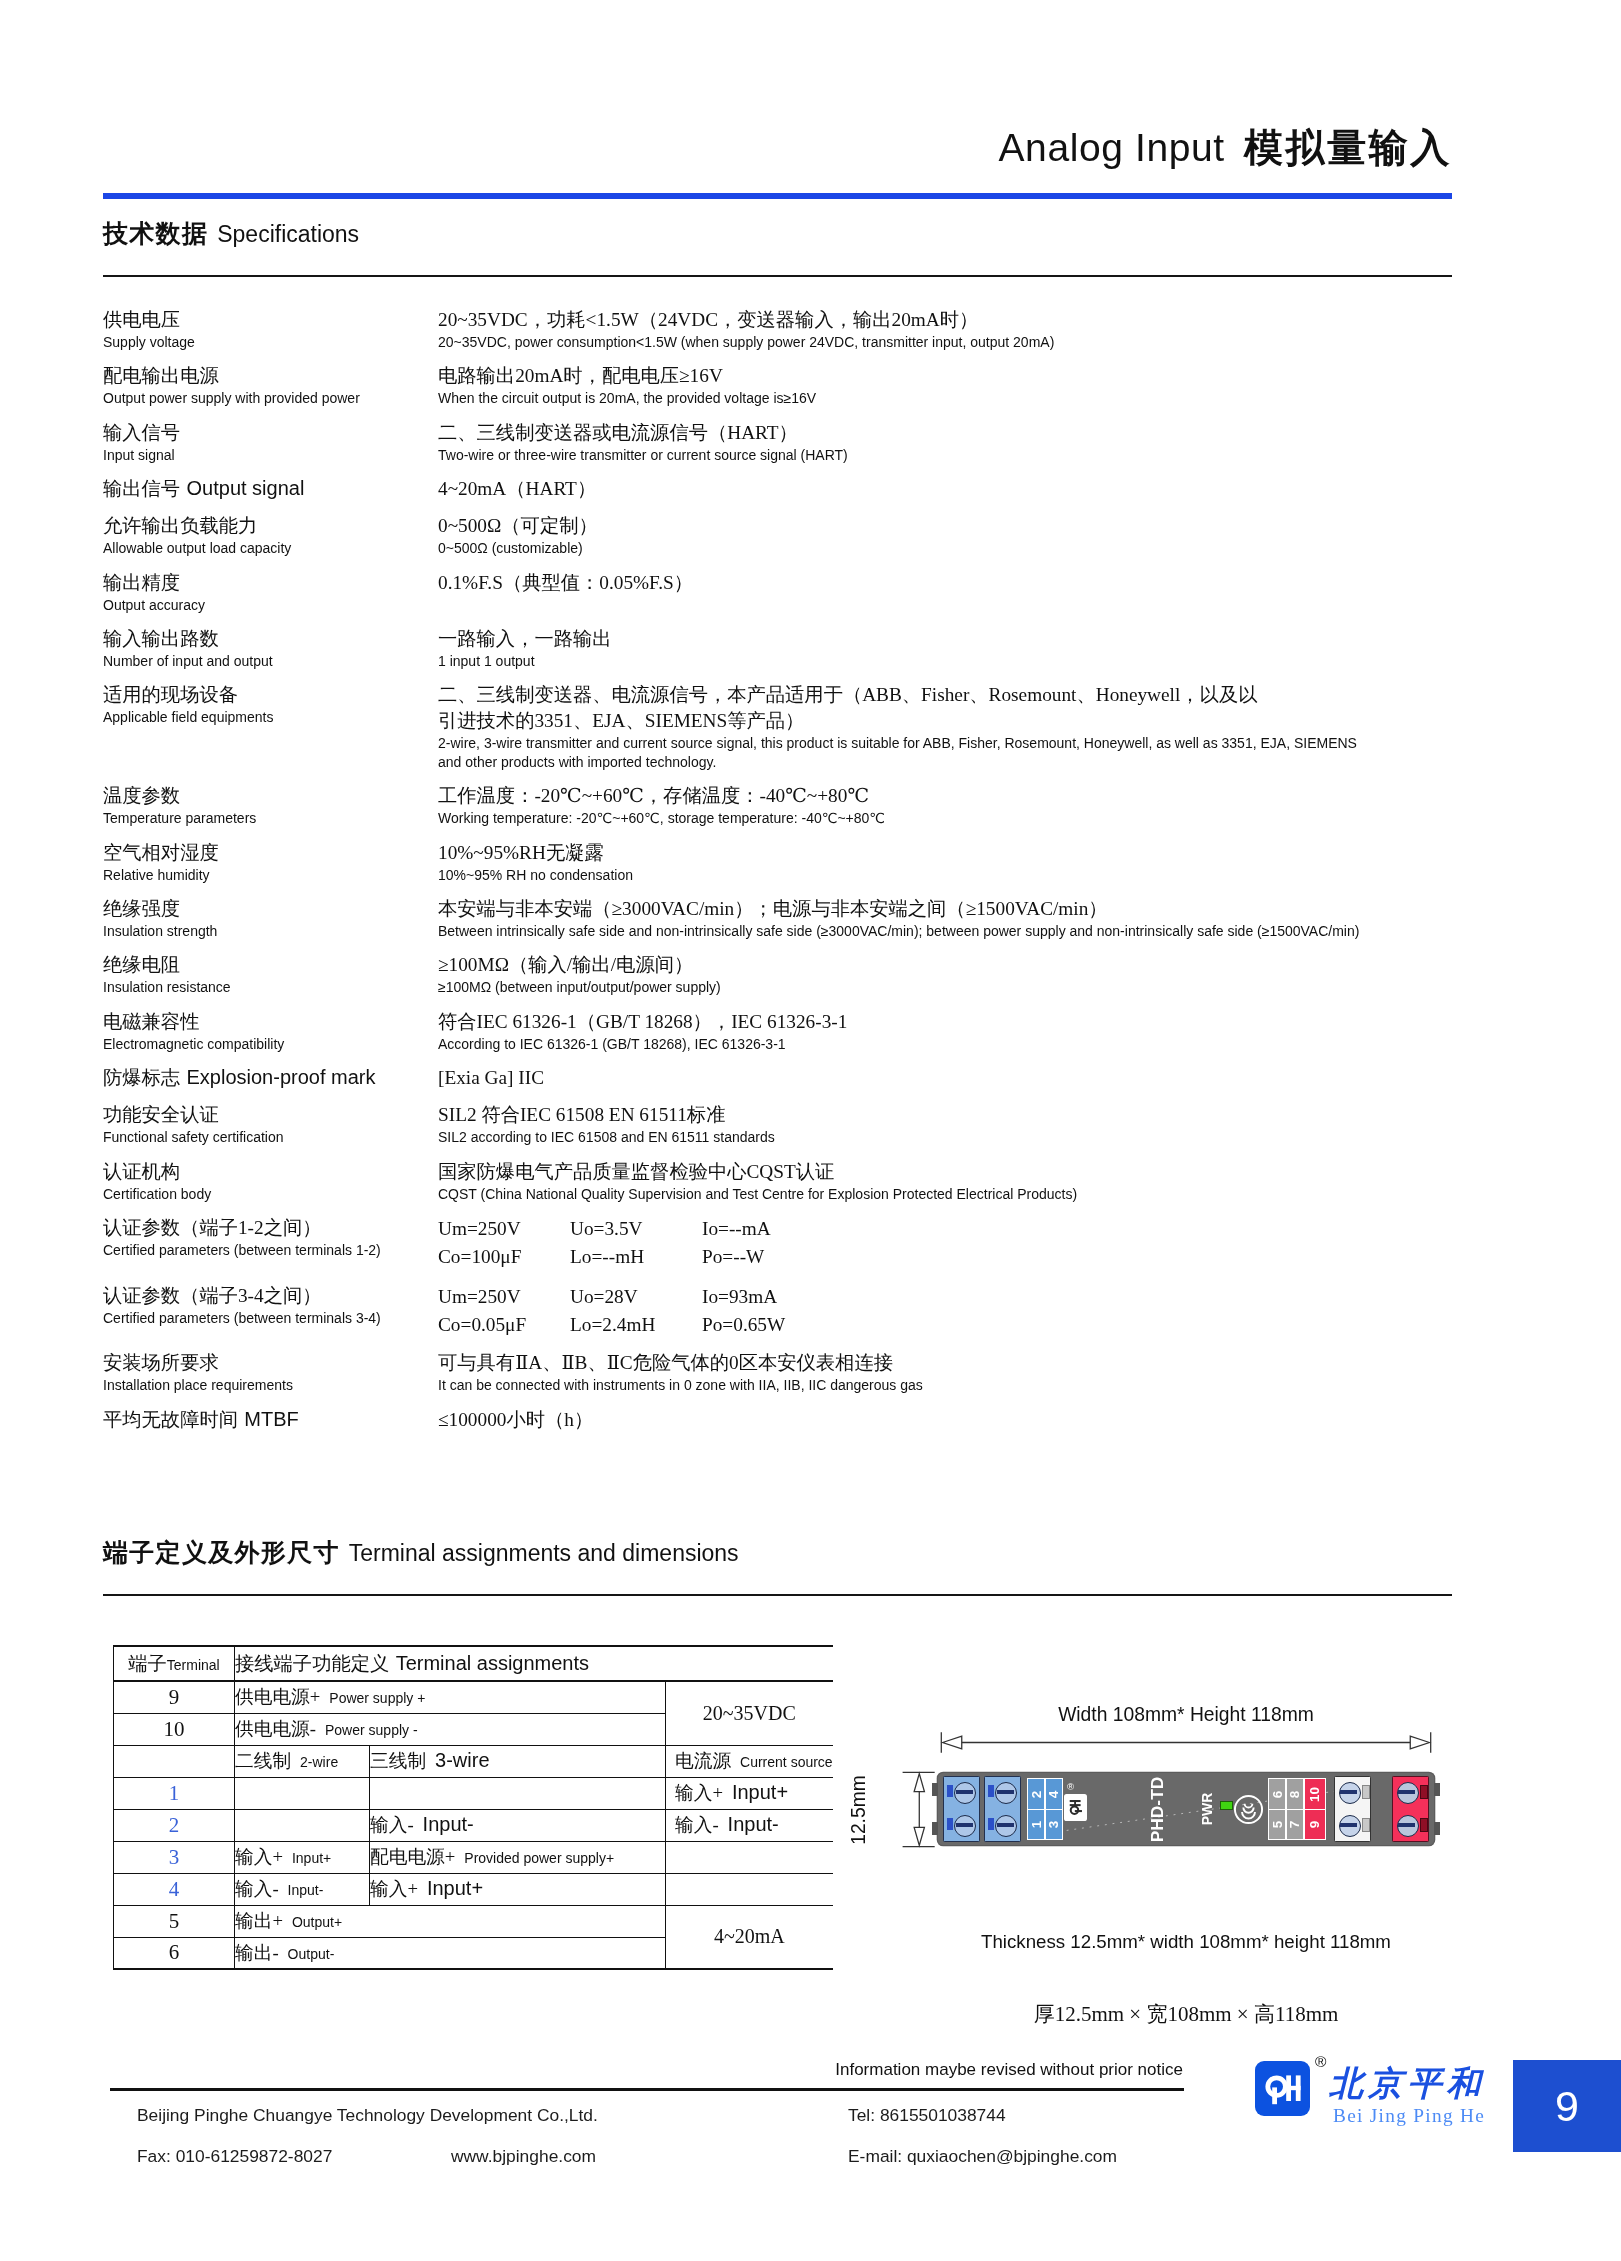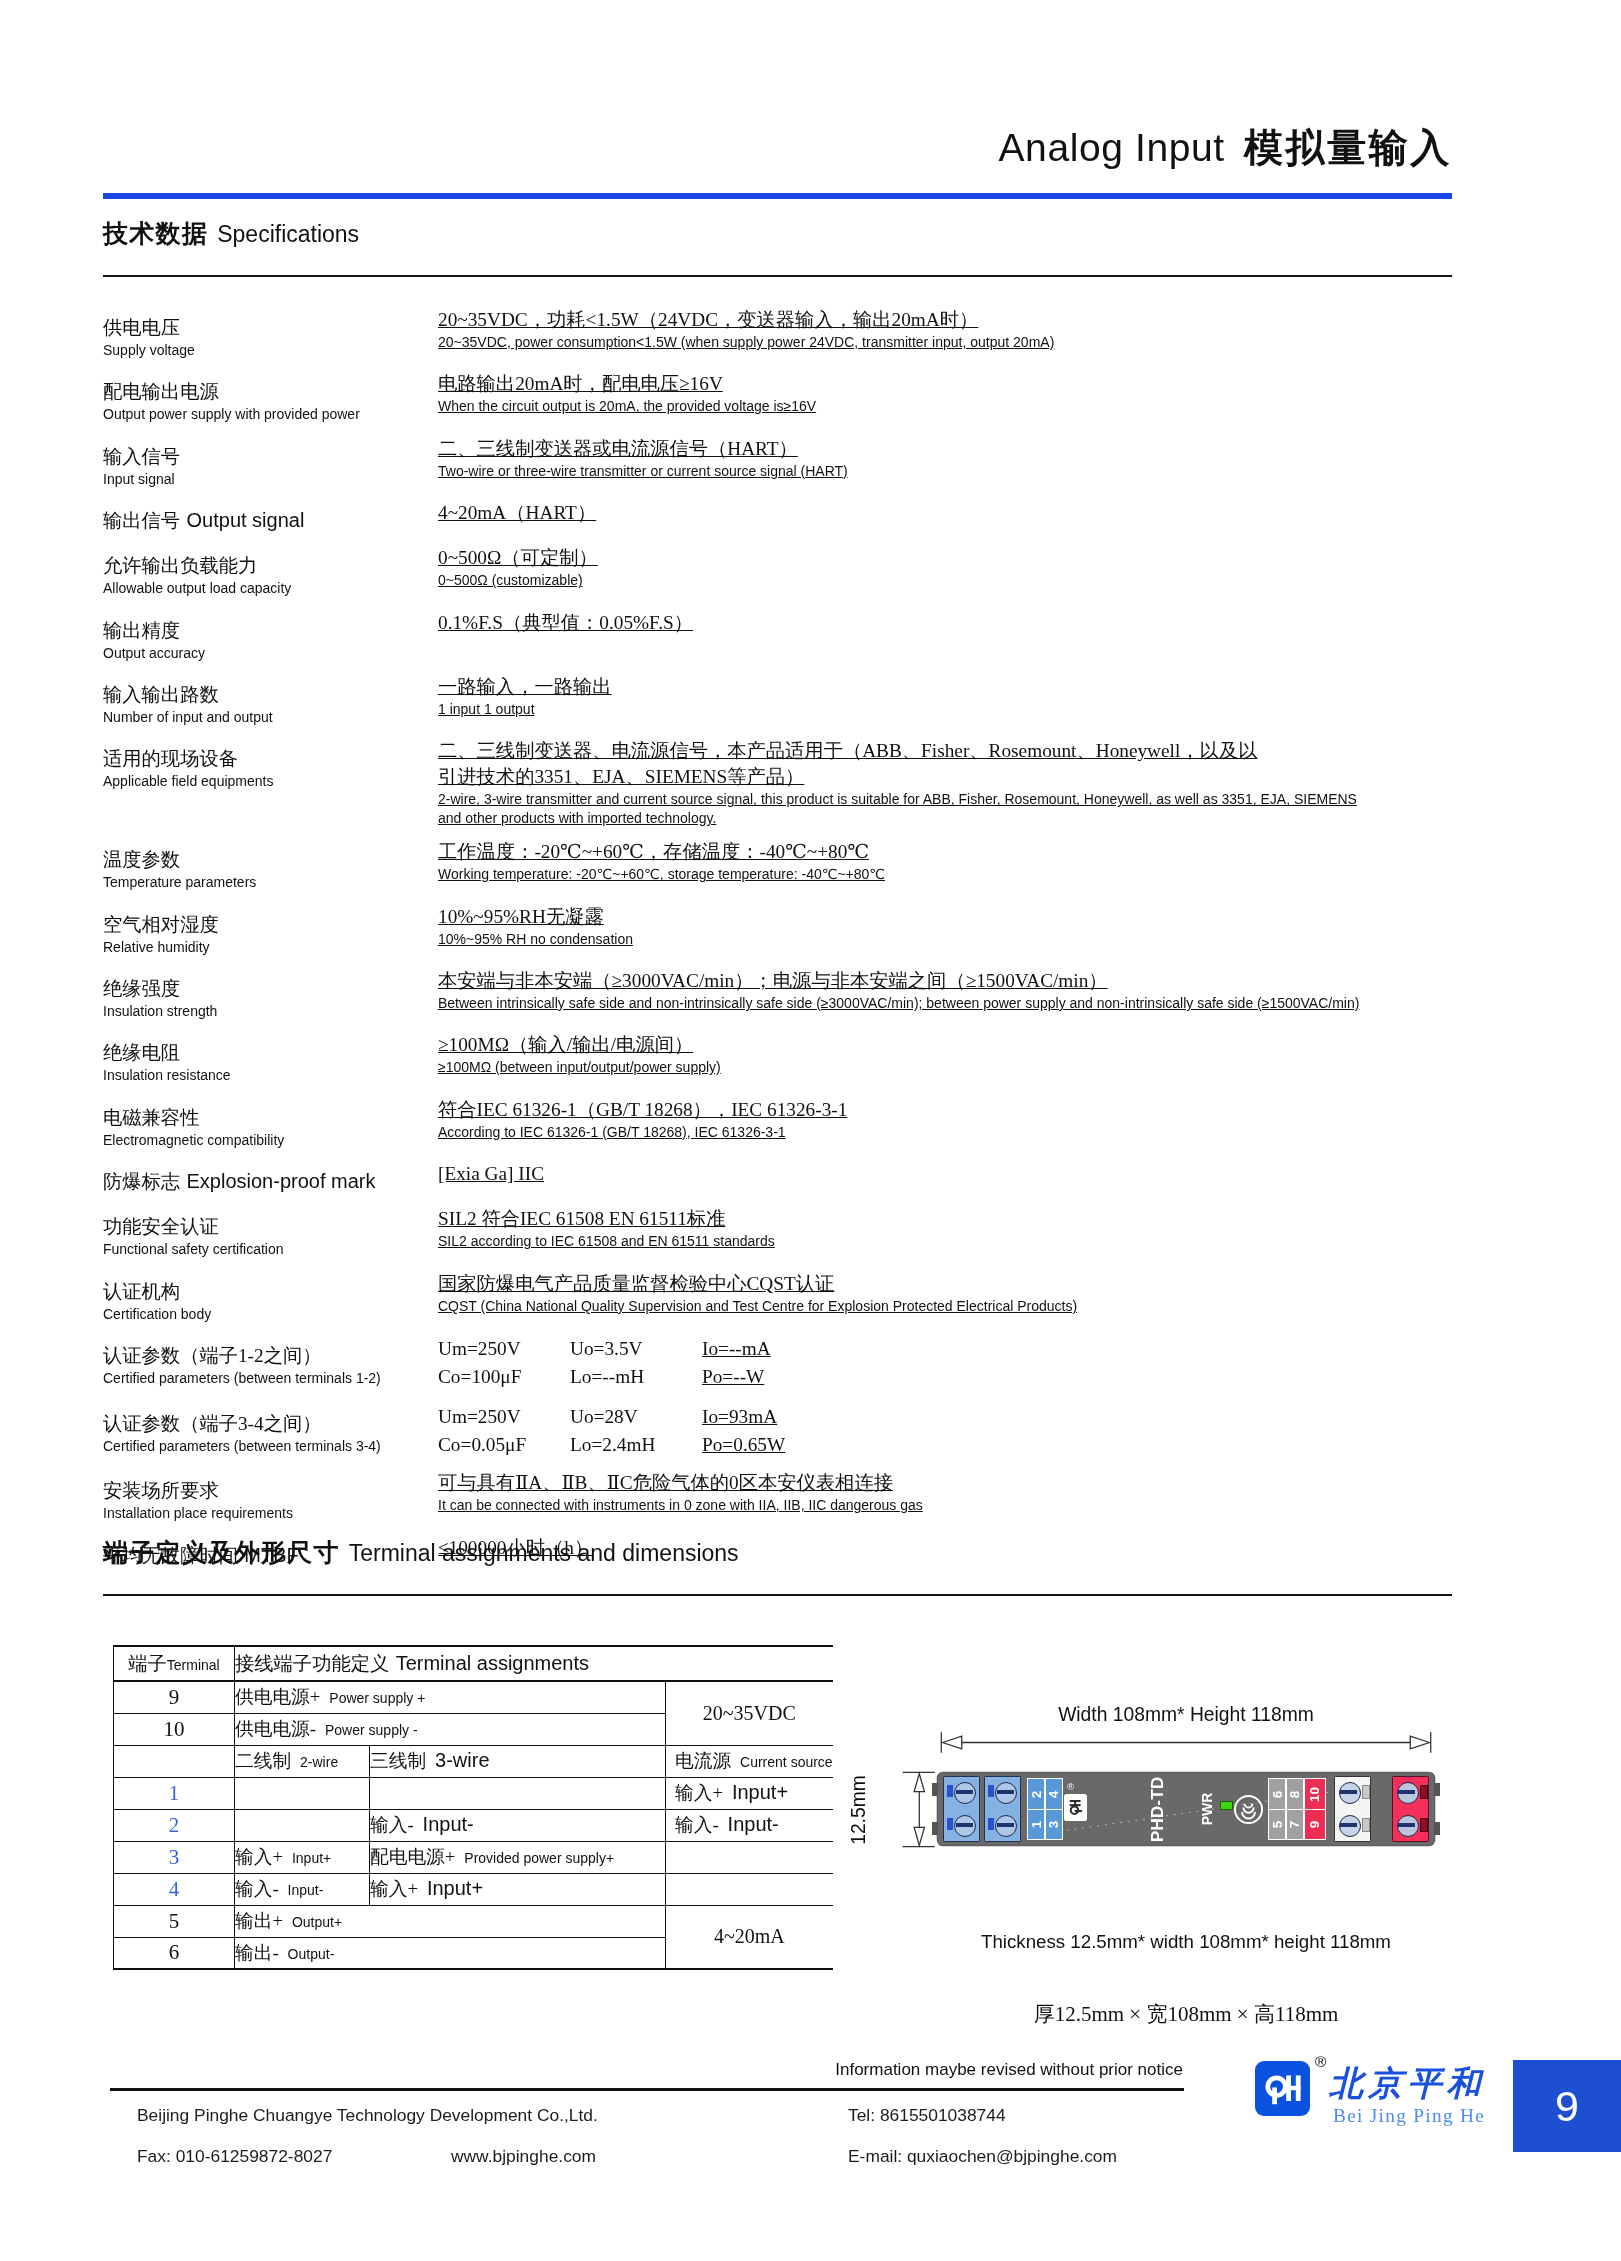--- a/index.html
+++ b/index.html
@@ -14,22 +14,22 @@
   .accent-rule{position:absolute;left:103px;top:193px;width:1349px;height:5.8px;background:#1b46e6;}
 
   
   .sec-head{position:absolute;left:103px;width:1349px;border-bottom:2.6px solid #151515;padding-bottom:25px;white-space:nowrap;}
   .sec-cn{font-size:25px;font-weight:700;letter-spacing:1.3px;}
   .sec-en{font-size:23px;font-weight:400;margin-left:9px;}
 
   
   #specs{position:absolute;left:103px;top:307px;width:1360px;}
   .srow{display:flex;margin-bottom:11.6px;}
-  .slabel{width:335px;flex:none;margin-top:8px;}
-  .sval{flex:1;min-width:0;text-decoration:underline;}
+  .slabel{width:335px;flex:none;}
+  .sval{flex:1;min-width:0;}
   .cn{font-family:"Liberation Serif","DejaVu Serif",serif;font-size:19.3px;line-height:26px;}
   .en{font-family:"Liberation Sans","DejaVu Sans",sans-serif;font-size:14px;line-height:18.7px;}
   .eni{margin-left:6.4px;font-size:20px;}
   .pline{line-height:28px;}
   .pc{display:inline-block;width:132px;}
 
   
   #ttable{position:absolute;left:113px;top:1645px;border-collapse:collapse;table-layout:fixed;
           border-top:2.6px solid #111;border-bottom:2.6px solid #111;border-left:1.3px solid #111;}
   #ttable td{padding:0;vertical-align:middle;border-bottom:1.3px solid #111;overflow:visible;white-space:nowrap;}

